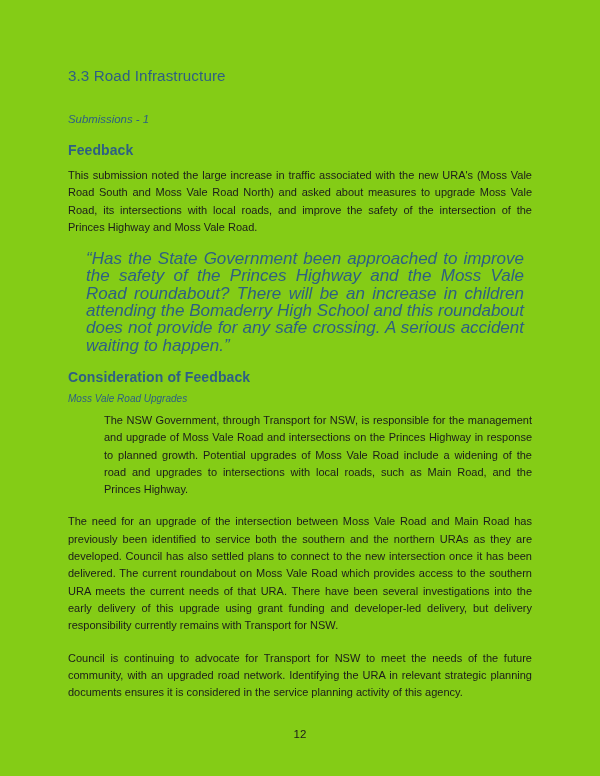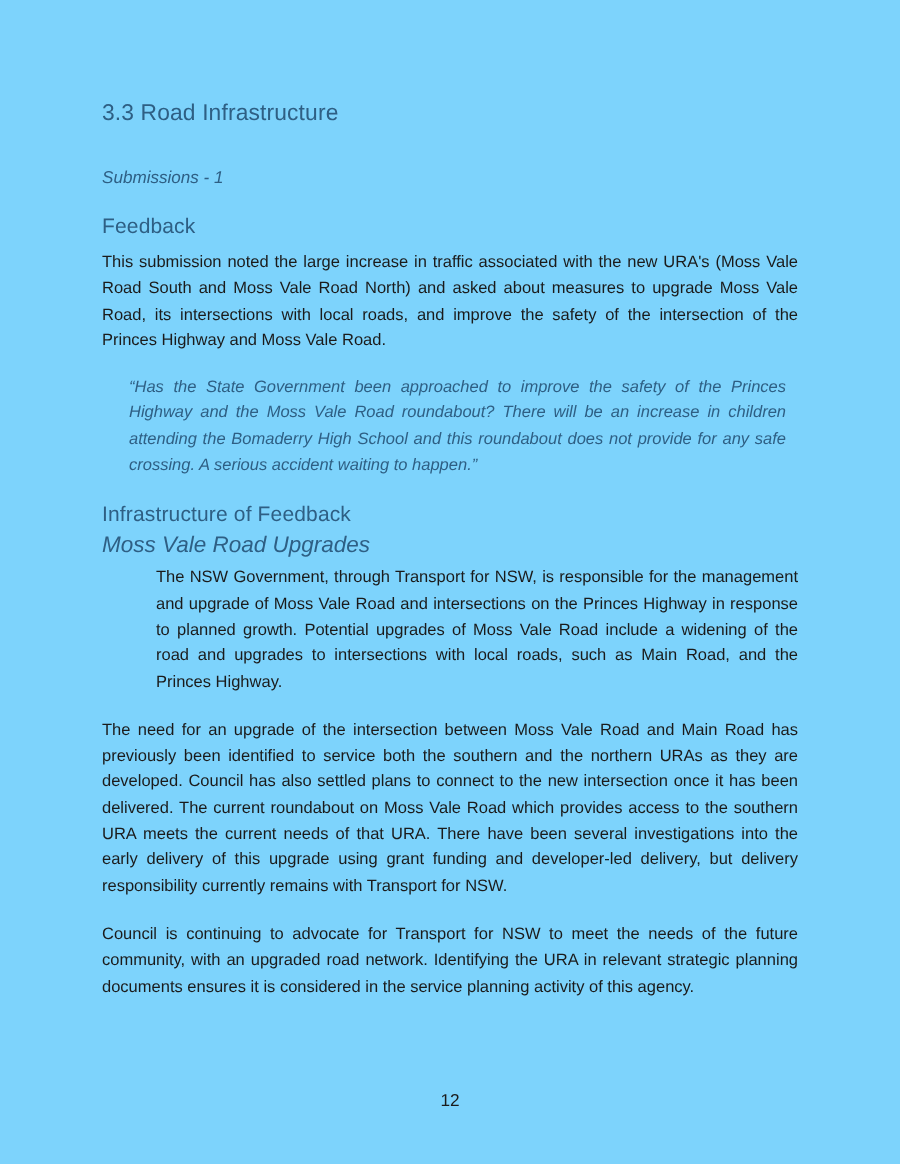--- a/index.html
+++ b/index.html
@@ -12,21 +12,21 @@
     width: 600px;
     height: 776px;
     position: relative;
     font-family: "Liberation Sans", sans-serif;
     -webkit-font-smoothing: antialiased;
   }
 
   .page {
     position: absolute;
     inset: 0;
-    background: #7dd3fc;
+    background: #84cc16;
     overflow: hidden;
   }
 
   .content {
     position: absolute;
     left: 68px;
     top: 66px;
     width: 464px;
   }
 
@@ -45,29 +45,29 @@
     font-size: 11.4px;
     font-style: italic;
     font-weight: 400;
     line-height: 16px;
     margin: 25px 0 0 0;
   }
 
   .h-sub {
     color: #2e5f84;
     font-size: 14px;
-    font-weight: 400;
+    font-weight: 700;
     line-height: 19px;
     margin: 14px 0 0 0;
     letter-spacing: 0.1px;
   }
 
   .h-minor-italic {
     color: #2e5f84;
-    font-size: 15px;
+    font-size: 10px;
     font-style: italic;
     font-weight: 400;
     line-height: 16px;
     margin: 4px 0 0 0;
   }
 
   
   .para {
     color: #1b1b1b;
     font-size: 11px;
@@ -80,21 +80,21 @@
     margin-top: 5px;
     margin-left: 36px;
   }
   .para.gap {
     margin-top: 15px;
   }
 
   
   .quote {
     color: #2e5f84;
-    font-size: 11px;
+    font-size: 17px;
     font-style: italic;
     line-height: 17.3px;
     text-align: justify;
     margin: 14px 0 0 0;
     padding: 0 8px 0 18px;
   }
 
   
   .page-number {
     position: absolute;
@@ -119,21 +119,21 @@
     <p class="sub-italic">Submissions - 1</p>
 
     <h2 class="h-sub">Feedback</h2>
 
     <p class="para">This submission noted the large increase in traffic associated with the new URA's (Moss Vale Road South and Moss Vale Road North) and asked about measures to upgrade Moss Vale Road, its intersections with local roads, and improve the safety of the intersection of the Princes Highway and Moss Vale Road.</p>
 
     <blockquote class="quote">“Has the State Government been approached to improve the safety of the Princes Highway and the Moss Vale Road roundabout? There will be an increase in children attending the Bomaderry High School and this roundabout does not provide for any safe crossing. A serious accident waiting to happen.”</blockquote>
 
 
 
-    <h2 class="h-sub">Infrastructure of Feedback</h2>
+    <h2 class="h-sub">Consideration of Feedback</h2>
 
     <h3 class="h-minor-italic">Moss Vale Road Upgrades</h3>
 
     <p class="para tight">The NSW Government, through Transport for NSW, is responsible for the management and upgrade of Moss Vale Road and intersections on the Princes Highway in response to planned growth. Potential upgrades of Moss Vale Road include a widening of the road and upgrades to intersections with local roads, such as Main Road, and the Princes Highway.</p>
 
     <p class="para gap">The need for an upgrade of the intersection between Moss Vale Road and Main Road has previously been identified to service both the southern and the northern URAs as they are developed. Council has also settled plans to connect to the new intersection once it has been delivered. The current roundabout on Moss Vale Road which provides access to the southern URA meets the current needs of that URA. There have been several investigations into the early delivery of this upgrade using grant funding and developer-led delivery, but delivery responsibility currently remains with Transport for NSW.</p>
 
     <p class="para gap">Council is continuing to advocate for Transport for NSW to meet the needs of the future community, with an upgraded road network. Identifying the URA in relevant strategic planning documents ensures it is considered in the service planning activity of this agency.</p>
 
   </div>

